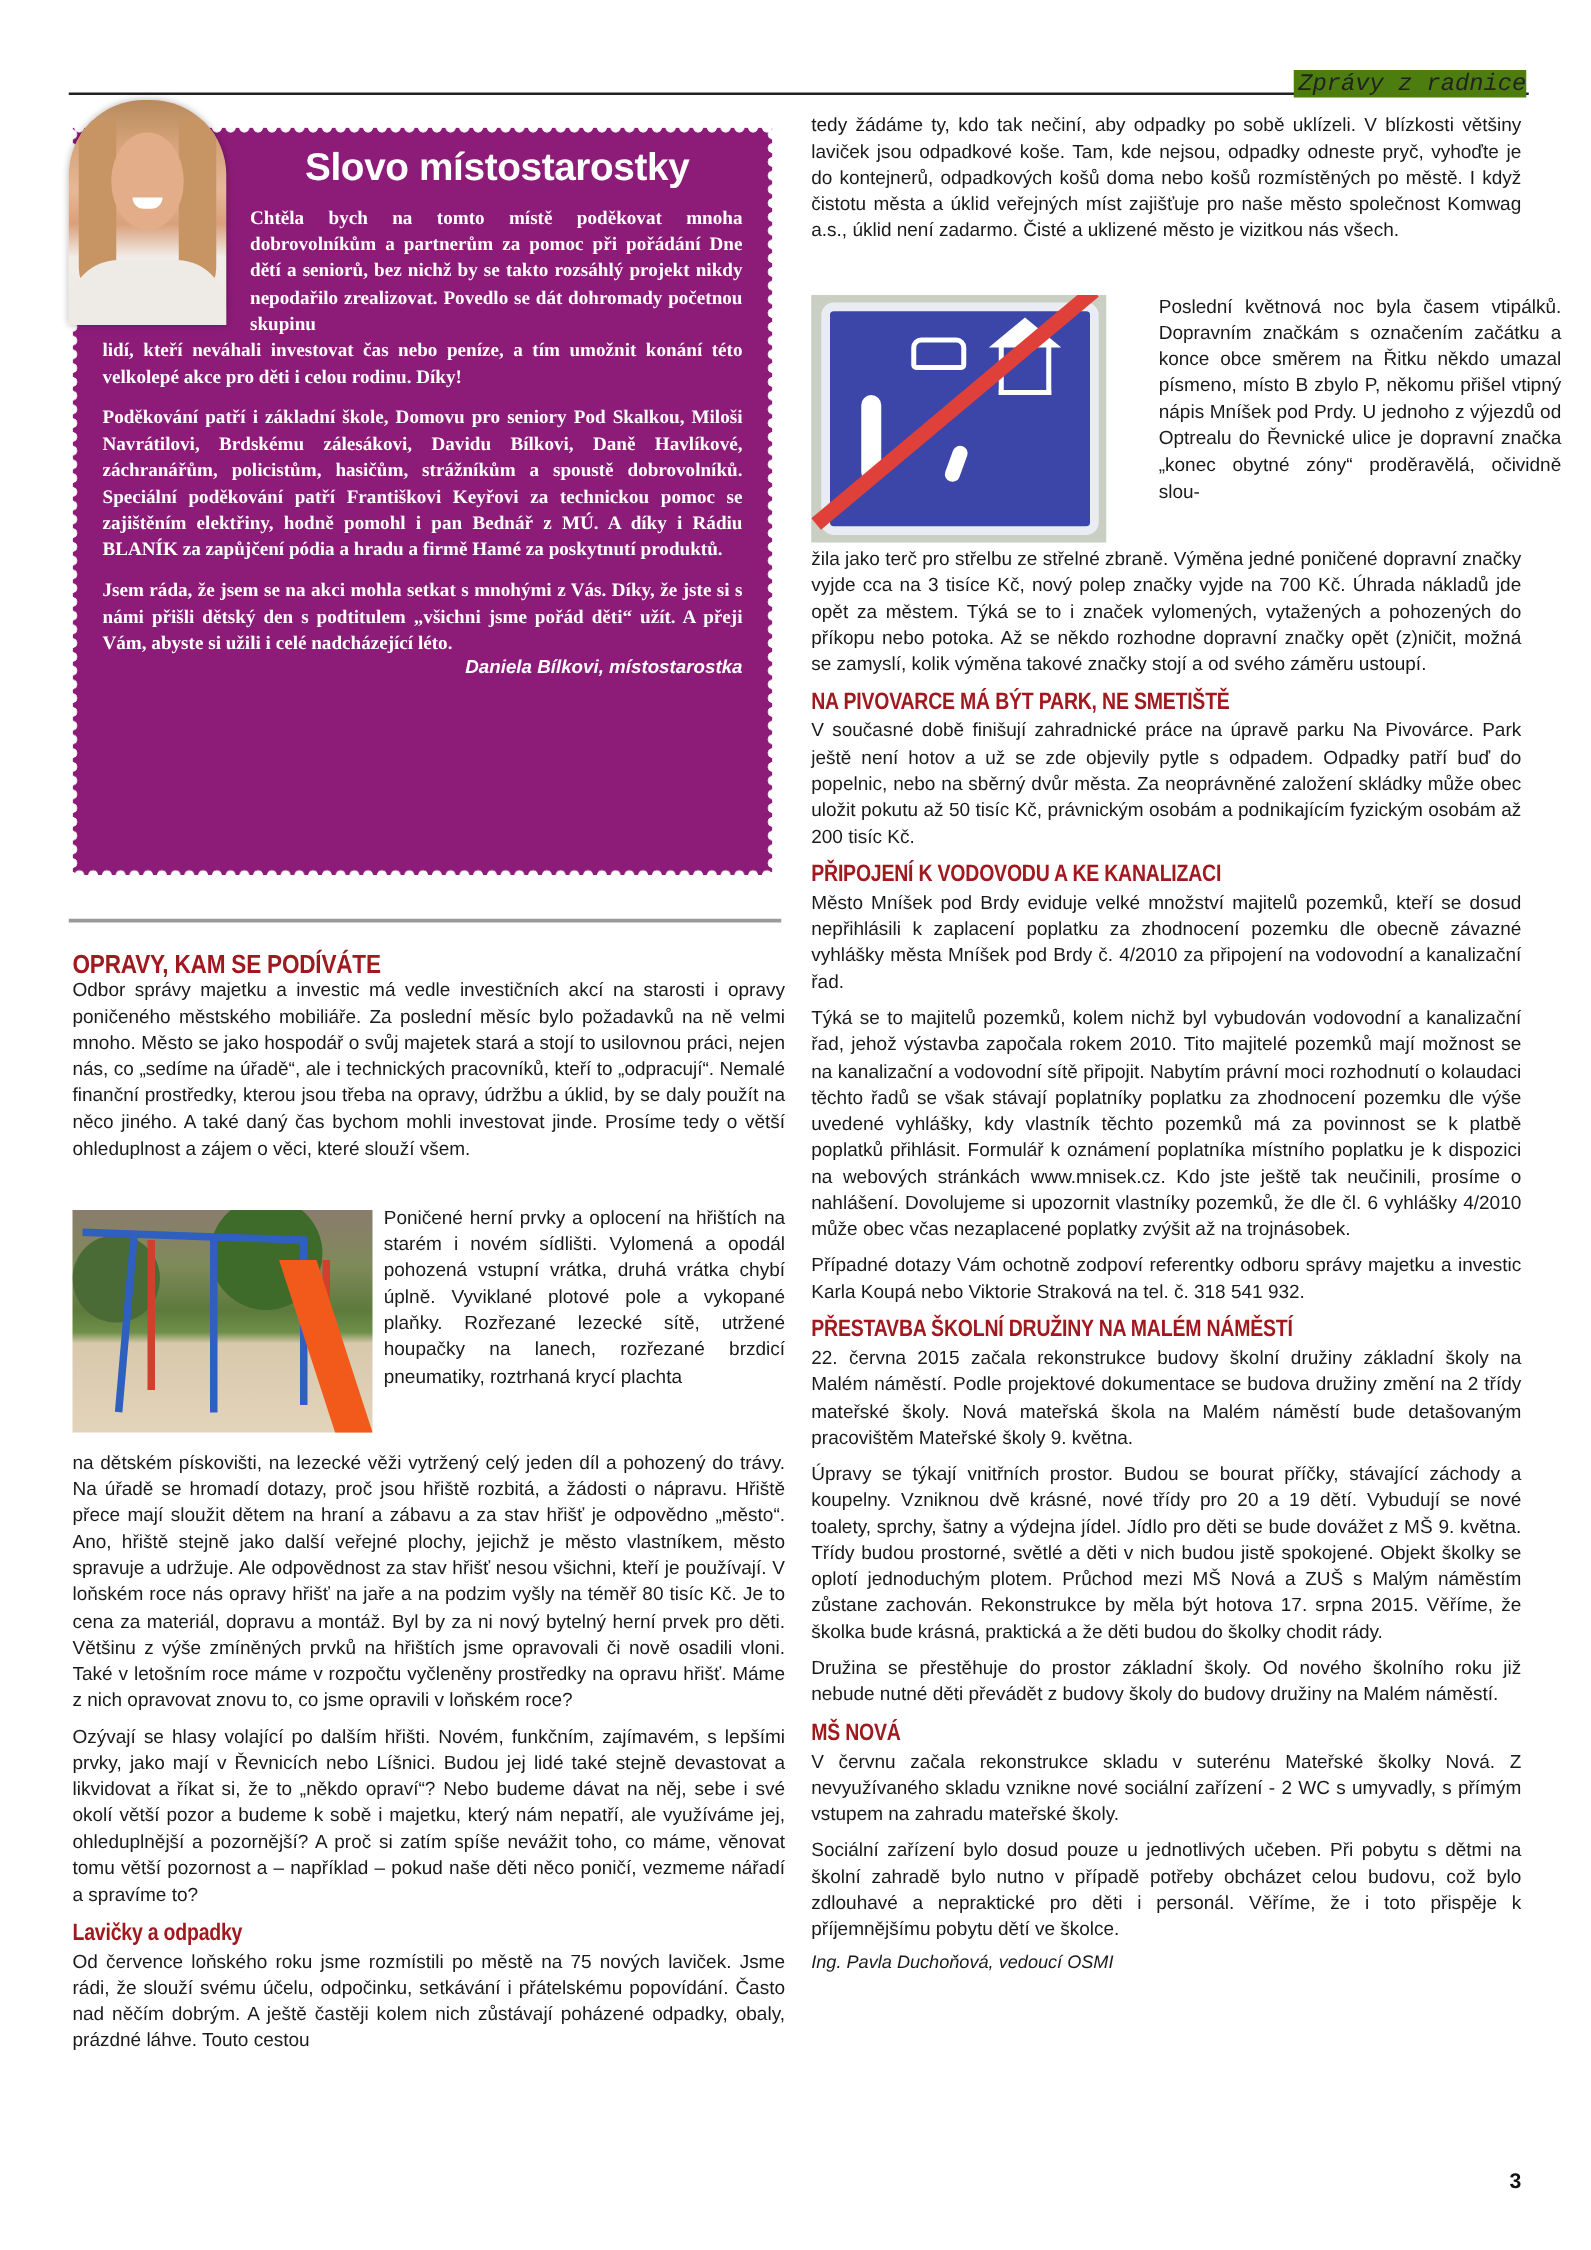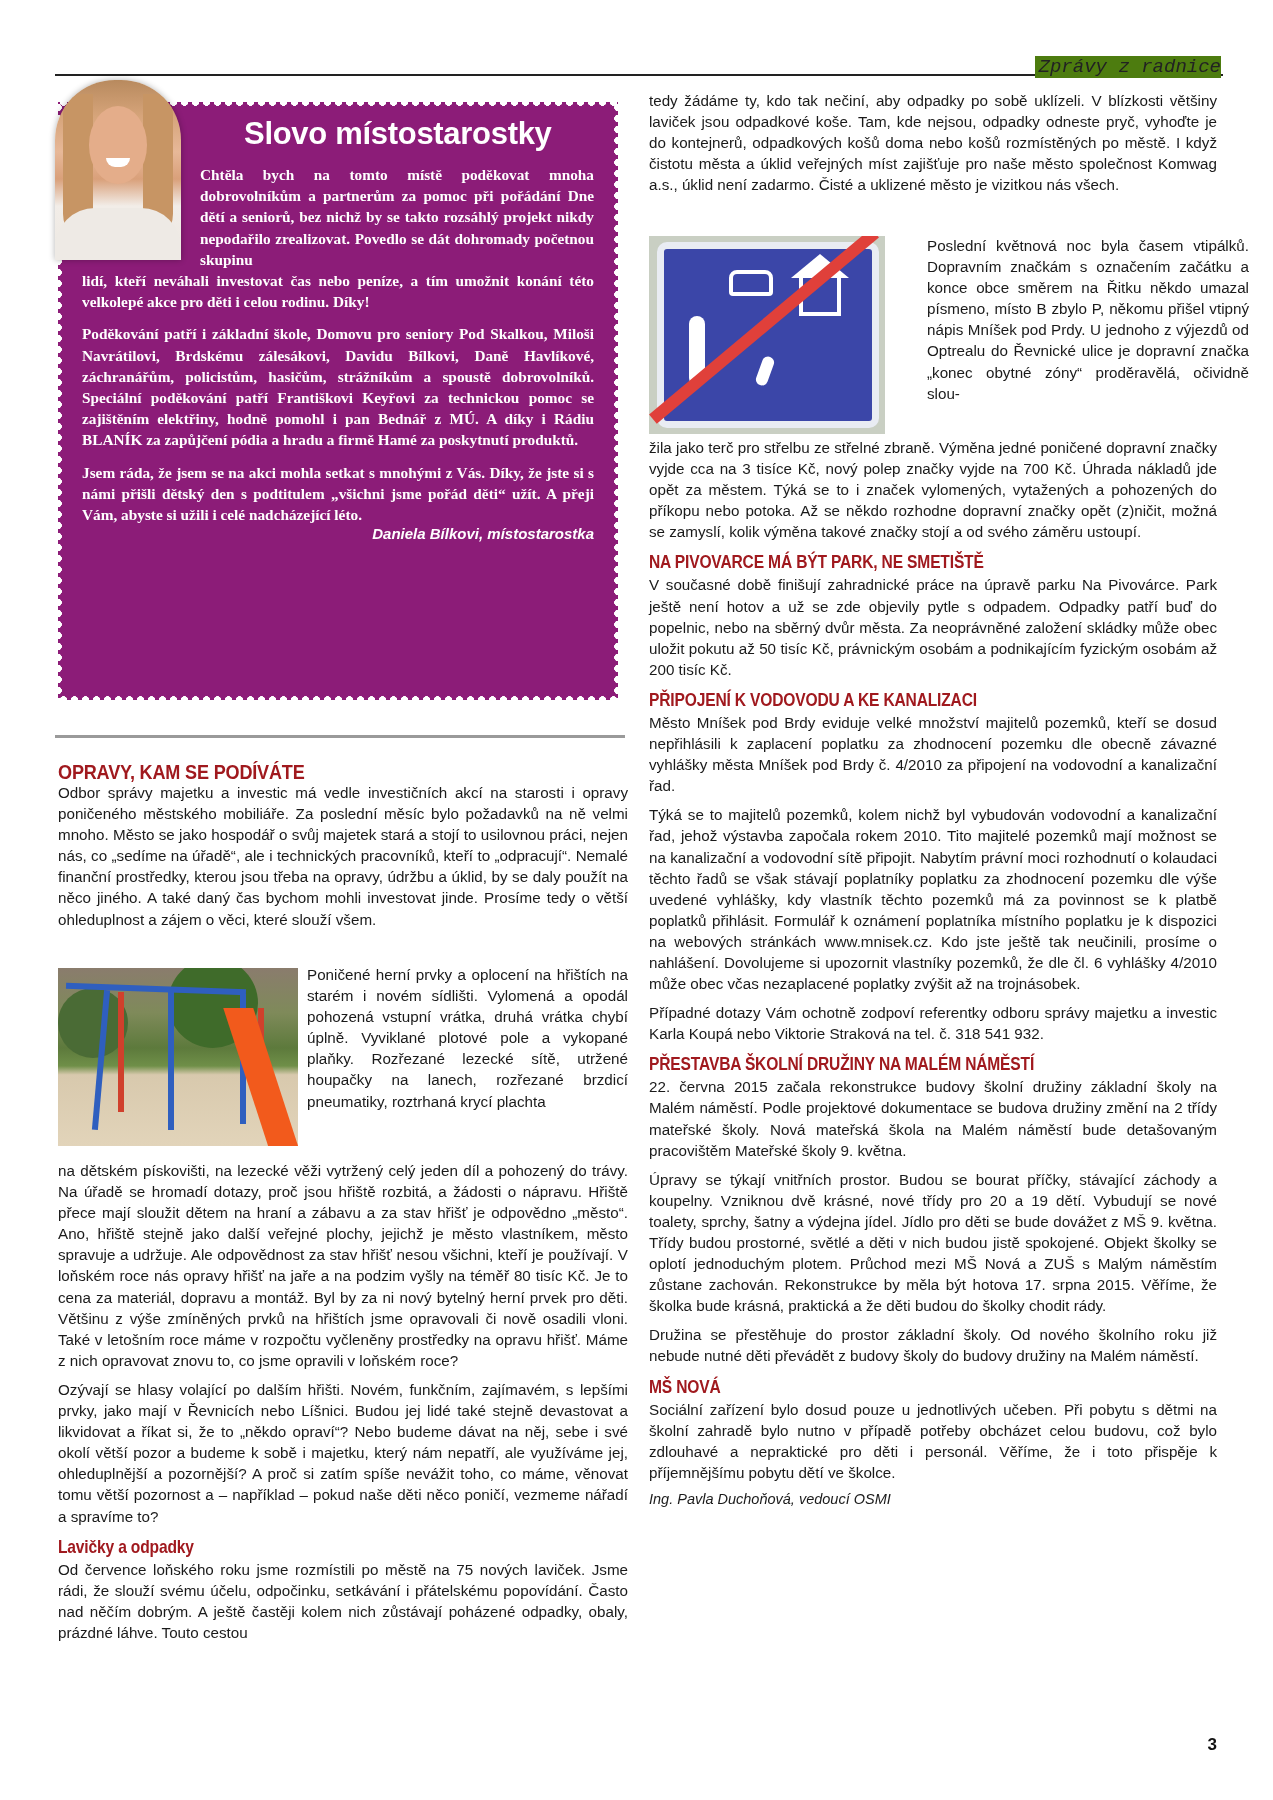--- a/index.html
+++ b/index.html
@@ -163,17 +163,18 @@
   <p class="body">Město Mníšek pod Brdy eviduje velké množství majitelů pozemků, kteří se dosud nepřihlásili k zaplacení poplatku za zhodnocení pozemku dle obecně závazné vyhlášky města Mníšek pod Brdy č. 4/2010 za připojení na vodovodní a kanalizační řad.</p>
   <p class="body">Týká se to majitelů pozemků, kolem nichž byl vybudován vodovodní a kanalizační řad, jehož výstavba započala rokem 2010. Tito majitelé pozemků mají možnost se na kanalizační a vodovodní sítě připojit. Nabytím právní moci rozhodnutí o kolaudaci těchto řadů se však stávají poplatníky poplatku za zhodnocení pozemku dle výše uvedené vyhlášky, kdy vlastník těchto pozemků má za povinnost se k platbě poplatků přihlásit. Formulář k oznámení poplatníka místního poplatku je k dispozici na webových stránkách www.mnisek.cz. Kdo jste ještě tak neučinili, prosíme o nahlášení. Dovolujeme si upozornit vlastníky pozemků, že dle čl. 6 vyhlášky 4/2010 může obec včas nezaplacené poplatky zvýšit až na trojnásobek.</p>
   <p class="body">Případné dotazy Vám ochotně zodpoví referentky odboru správy majetku a investic Karla Koupá nebo Viktorie Straková na tel. č. 318 541 932.</p>
 
   <div class="h-red h-cond">PŘESTAVBA ŠKOLNÍ DRUŽINY NA MALÉM NÁMĚSTÍ</div>
   <p class="body">22. června 2015 začala rekonstrukce budovy školní družiny základní školy na Malém náměstí. Podle projektové dokumentace se budova družiny změní na 2 třídy mateřské školy. Nová mateřská škola na Malém náměstí bude detašovaným pracovištěm Mateřské školy 9. května.</p>
   <p class="body">Úpravy se týkají vnitřních prostor. Budou se bourat příčky, stávající záchody a koupelny. Vzniknou dvě krásné, nové třídy pro 20 a 19 dětí. Vybudují se nové toalety, sprchy, šatny a výdejna jídel. Jídlo pro děti se bude dovážet z MŠ 9. května. Třídy budou prostorné, světlé a děti v nich budou jistě spokojené. Objekt školky se oplotí jednoduchým plotem. Průchod mezi MŠ Nová a ZUŠ s Malým náměstím zůstane zachován. Rekonstrukce by měla být hotova 17. srpna 2015. Věříme, že školka bude krásná, praktická a že děti budou do školky chodit rády.</p>
   <p class="body">Družina se přestěhuje do prostor základní školy. Od nového školního roku již nebude nutné děti převádět z budovy školy do budovy družiny na Malém náměstí.</p>
 
   <div class="h-red h-cond">MŠ NOVÁ</div>
+  <p class="body">V červnu začala rekonstrukce skladu v suterénu Mateřské školky Nová. Z nevyužívaného skladu vznikne nové sociální zařízení - 2 WC s umyvadly, s přímým vstupem na zahradu mateřské školy.</p>
   <p class="body">Sociální zařízení bylo dosud pouze u jednotlivých učeben. Při pobytu s dětmi na školní zahradě bylo nutno v případě potřeby obcházet celou budovu, což bylo zdlouhavé a nepraktické pro děti i personál. Věříme, že i toto přispěje k příjemnějšímu pobytu dětí ve školce.</p>
   <div class="signature">Ing. Pavla Duchoňová, vedoucí OSMI</div>
 </div>
 
 <div class="page-number">3</div>
 
 </body></html>

